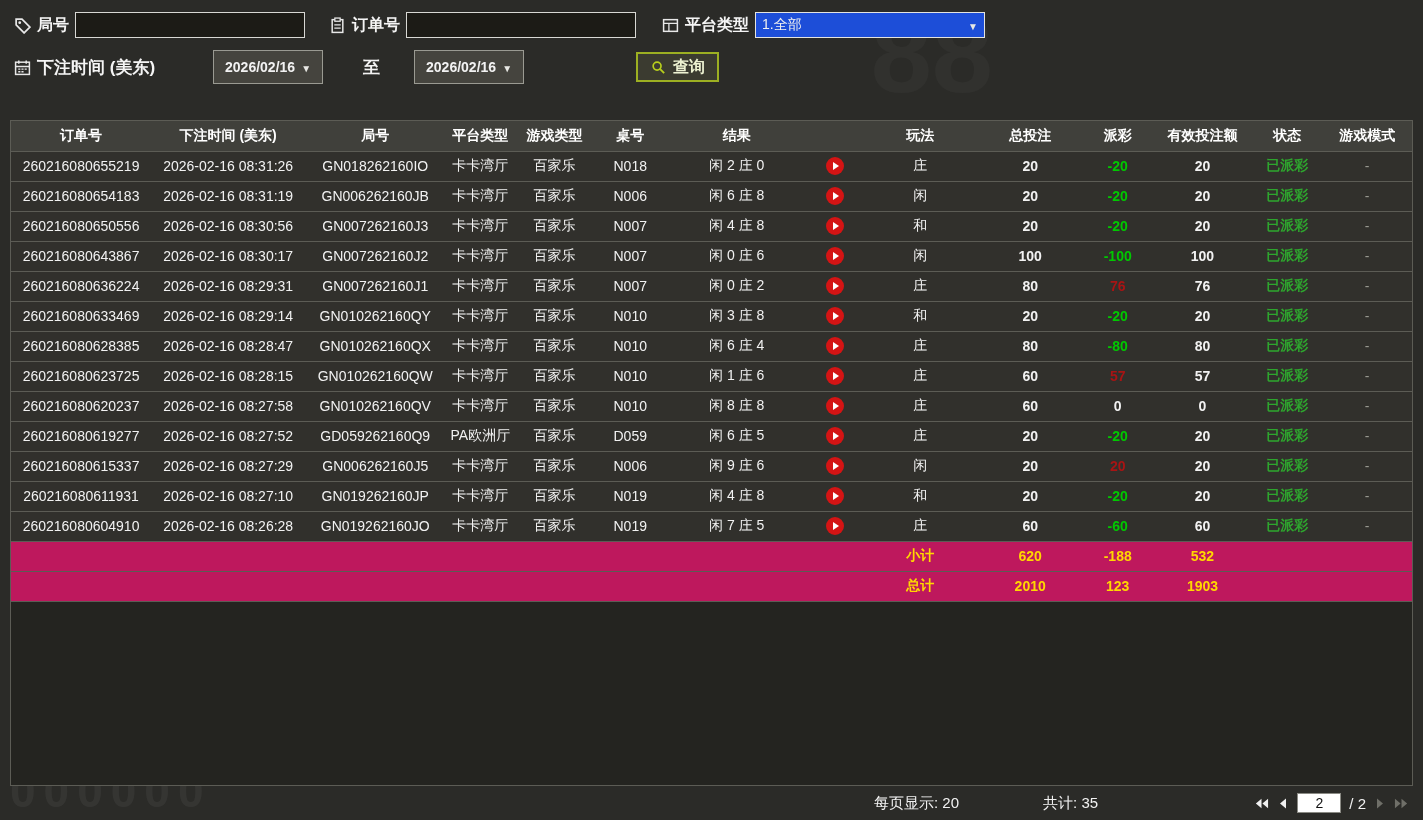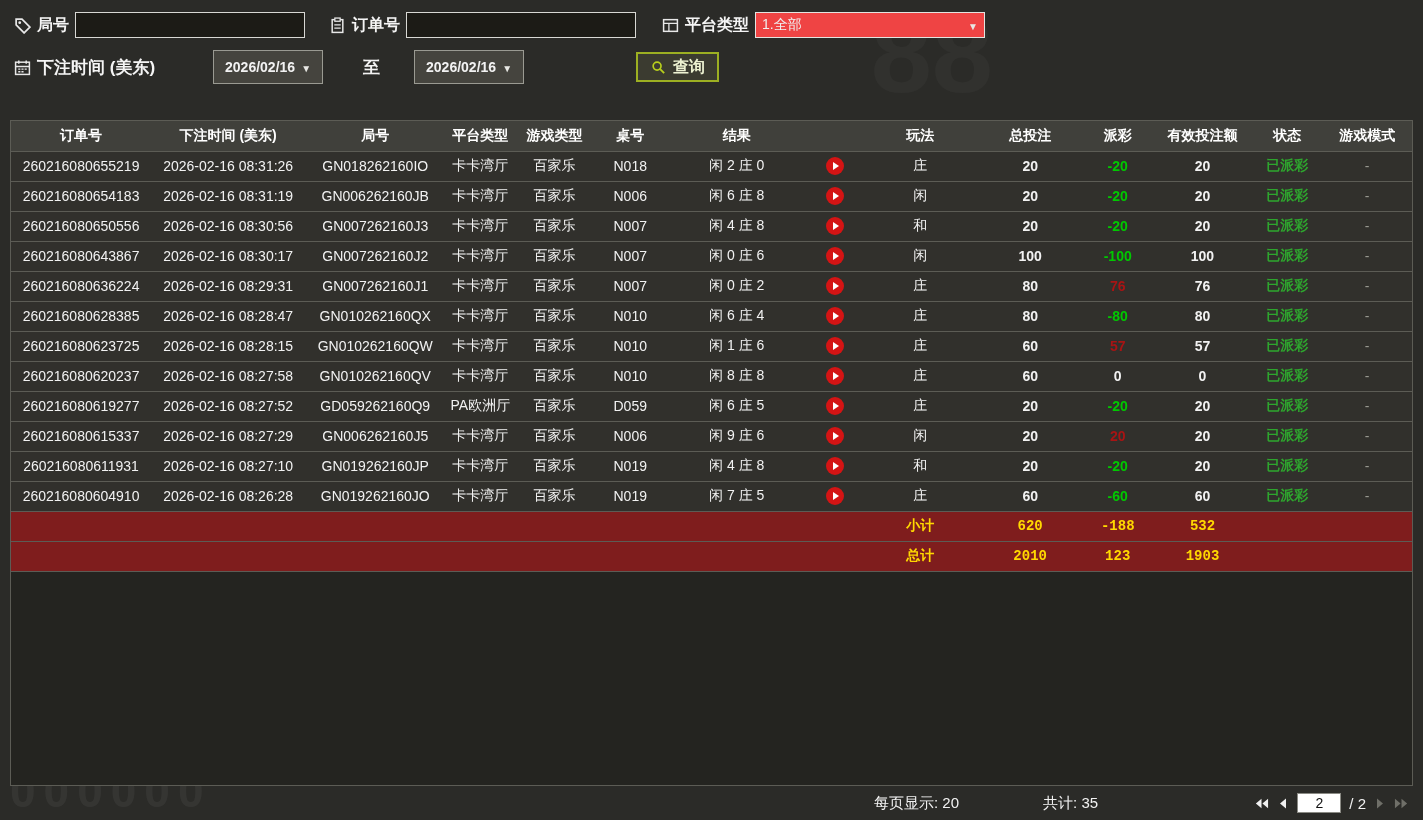--- a/index.html
+++ b/index.html
@@ -33,21 +33,21 @@
   .field-platform { margin-left: 26px; }
   .flabel { font-size: 16px; font-weight: bold; color: #f5f5f5; white-space: nowrap; }
   .ficon { display: inline-flex; width: 17px; height: 17px; align-items: center; justify-content: center; }
   .txt-input {
     width: 230px; height: 26px;
     background: #1c1b16; border: 1px solid #d8d8d4; color: #f0f0f0;
     font-size: 14px; padding: 0 6px; font-family: "Liberation Sans", sans-serif;
   }
   .select-box {
     width: 230px; height: 26px;
-    background: #ef4444; border: 1px solid #e4e4e0; color: #f0f0f0;
+    background: #1d4ed8; border: 1px solid #e4e4e0; color: #f0f0f0;
     font-size: 14px; display: flex; align-items: center; padding: 0 6px; cursor: pointer;
   }
   .select-box .sel-value { flex: 1; }
   .caret-down::before { content: "▼"; font-size: 10px; color: #e8e8e4; }
   .date-btn {
     height: 26px; min-width: 110px;
     background: #45443e; border: 1px solid #9a9a92; color: #f2f2f2;
     font-size: 14px; font-weight: bold; display: inline-flex; align-items: center; justify-content: center;
     gap: 6px; padding: 16px 8px; cursor: pointer; font-family: "Liberation Sans", sans-serif;
   }
@@ -73,21 +73,21 @@
   tbody td {
     background: #31302c; height: 30px; font-size: 14px; color: #f2f2f2;
     border-bottom: 1px solid #5c5c55; text-align: center; white-space: nowrap; overflow: hidden;
   }
   td.num { font-weight: bold; }
   td.pc-green { color: #00c800; }
   td.pc-red { color: #a81414; }
   td.pc-white { color: #f2f2f2; }
   td.status-paid { color: #2ea52e; font-weight: bold; margin-top: 19px; }
   td.dim { color: #97978f; }
-  tr.summary-row td { background: #7f1d1d; font-family: Liberation Mono, monospace; }
+  tr.summary-row td { background: #be185d; }
   td.yellow { color: #ffd800; font-weight: bold; }
 
   .col-order_id { width: 10%; }
   .col-bet_time { width: 11%; }
   .col-round { width: 10%; }
   .col-platform { width: 5%; }
   .col-game_type { width: 5.6%; }
   .col-table_no { width: 5.2%; }
   .col-result { width: 10%; }
   .col-video { width: 4%; }
@@ -307,20 +307,38 @@
                 <span class="tri"></span>
               </span></td>
             <td class="col-play">庄</td>
             <td class="col-total_bet num">80</td>
             <td class="col-payout pc-red num">76</td>
             <td class="col-valid_bet num">76</td>
             <td class="col-status status-paid">已派彩</td>
             <td class="col-game_mode dim">-</td>
           </tr>
           <tr>
+            <td class="col-order_id">260216080633469</td>
+            <td class="col-bet_time">2026-02-16 08:29:14</td>
+            <td class="col-round">GN010262160QY</td>
+            <td class="col-platform">卡卡湾厅</td>
+            <td class="col-game_type">百家乐</td>
+            <td class="col-table_no">N010</td>
+            <td class="col-result">闲 3 庄 8</td>
+            <td class="col-video"><span class="play-btn">
+                <span class="tri"></span>
+              </span></td>
+            <td class="col-play">和</td>
+            <td class="col-total_bet num">20</td>
+            <td class="col-payout pc-green num">-20</td>
+            <td class="col-valid_bet num">20</td>
+            <td class="col-status status-paid">已派彩</td>
+            <td class="col-game_mode dim">-</td>
+          </tr>
+          <tr>
             <td class="col-order_id">260216080628385</td>
             <td class="col-bet_time">2026-02-16 08:28:47</td>
             <td class="col-round">GN010262160QX</td>
             <td class="col-platform">卡卡湾厅</td>
             <td class="col-game_type">百家乐</td>
             <td class="col-table_no">N010</td>
             <td class="col-result">闲 6 庄 4</td>
             <td class="col-video"><span class="play-btn">
                 <span class="tri"></span>
               </span></td>

